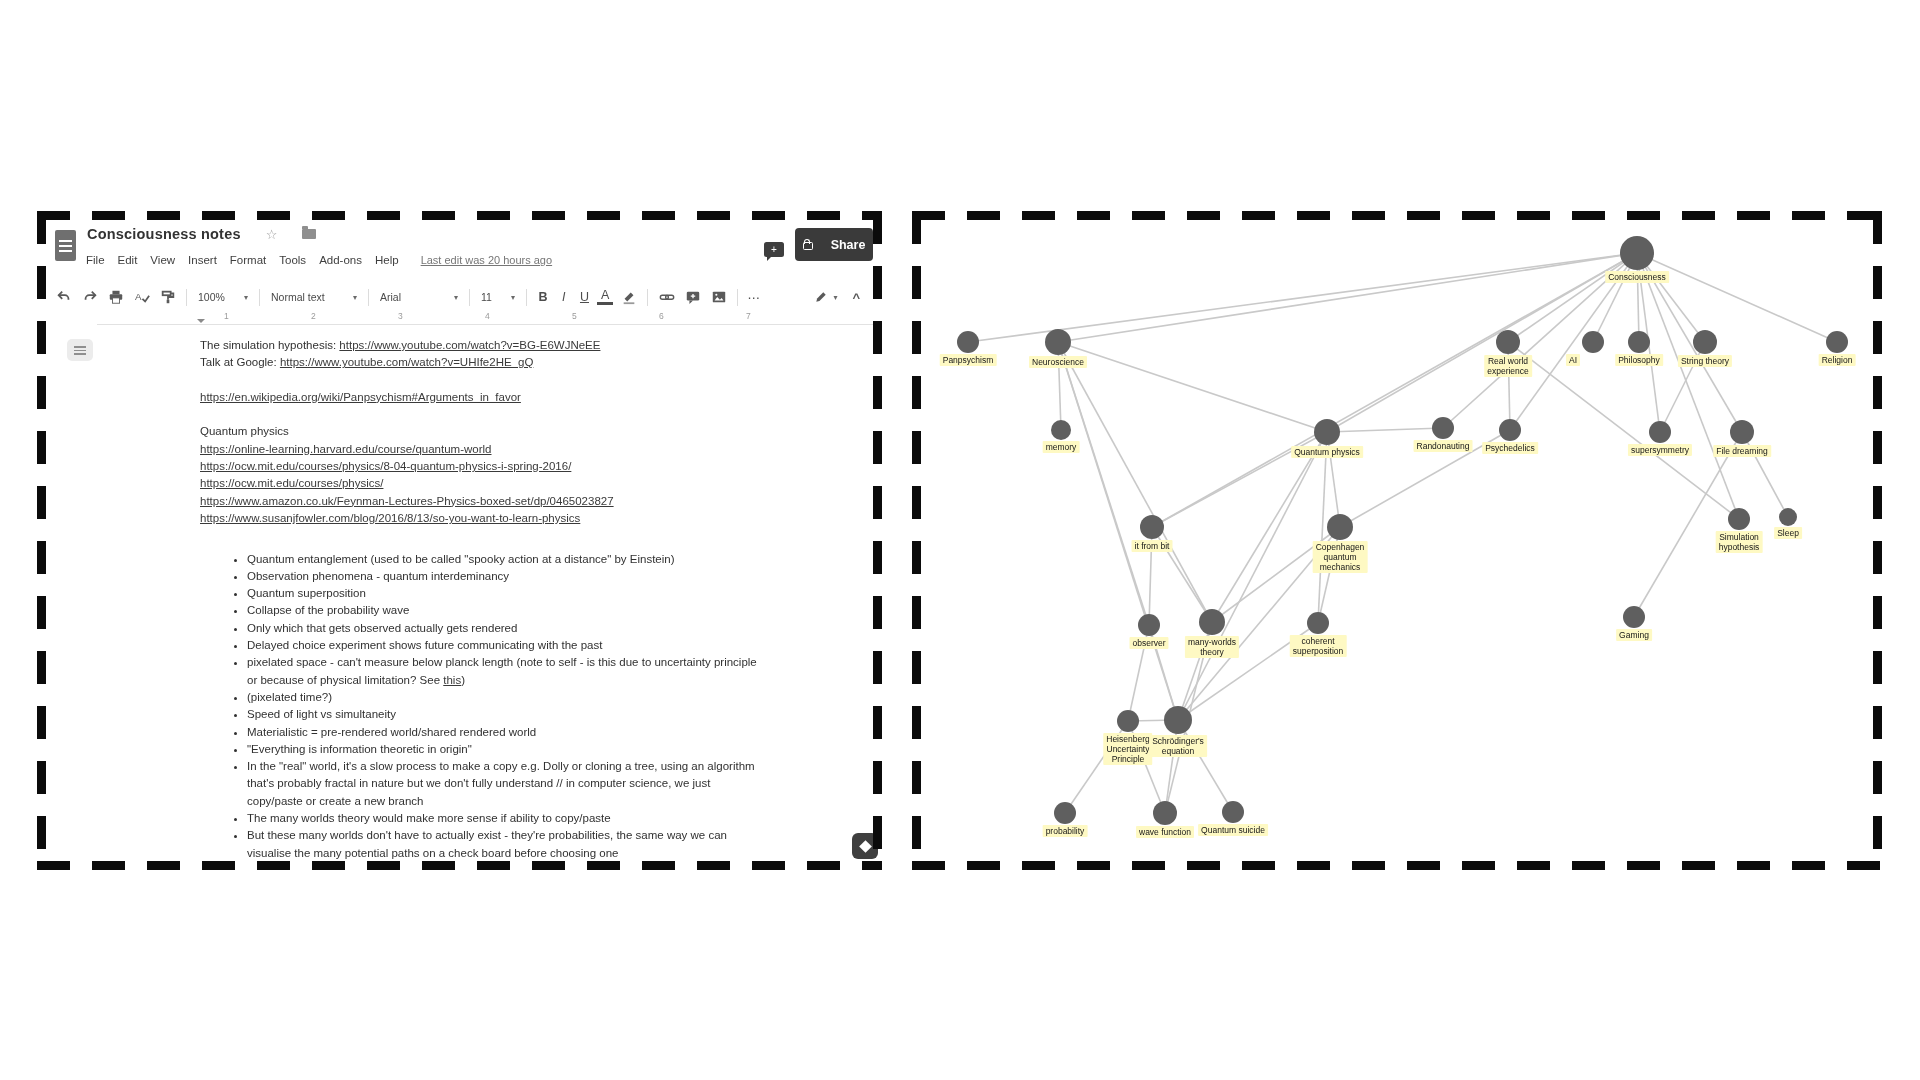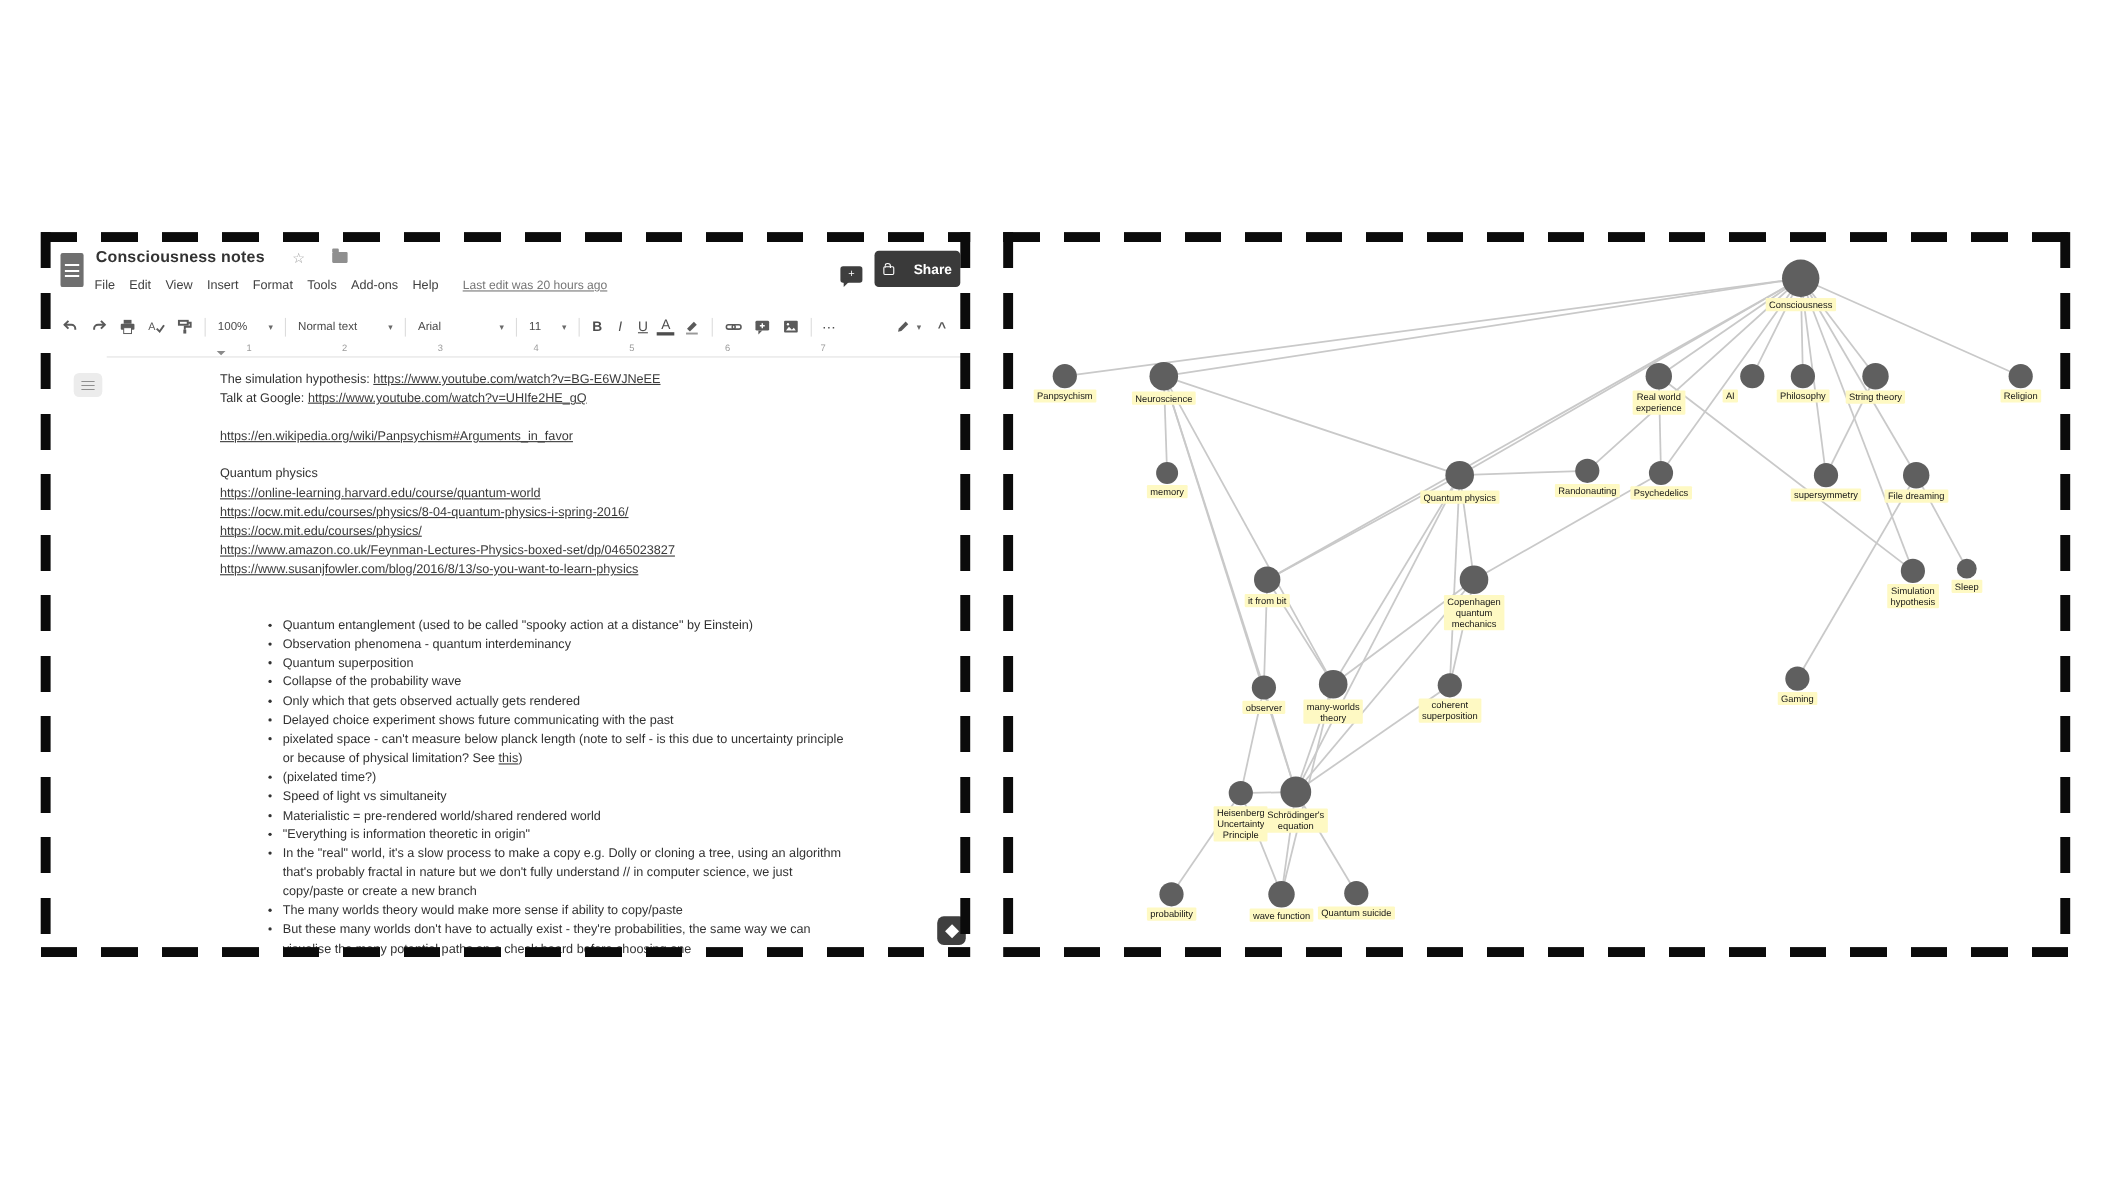--- a/index.html
+++ b/index.html
@@ -44,21 +44,21 @@
   .ruler{position:absolute;left:60px;top:99px;width:782px;height:14px;border-bottom:1px solid #e2e2e2}
   .ruler-num{position:absolute;top:1px;font-size:8.5px;color:#9b9b9b}
   .ruler-marker{position:absolute;top:9px;width:0;height:0;border:4px solid transparent;border-top-color:#8a8a8a}
   .outline-btn{position:absolute;left:30px;top:128px;width:26px;height:22px;background:#ececec;border-radius:5px;
       display:flex;align-items:center;justify-content:center}
   .outline-glyph{width:12px;height:9px;background:repeating-linear-gradient(#8f8f8f 0 1.6px,transparent 1.6px 3.6px)}
   .doc-body{position:absolute;left:163px;top:126px;width:610px;font-size:11.5px;line-height:17.3px;color:#313131}
   .doc-body p{margin:0}
   .blank{height:17.3px}
   .doc-body a{color:#3a3a3a;text-decoration:underline;cursor:pointer}
-  .doc-body ul{margin:16px;padding-left:41px}
+  .doc-body ul{margin:6px;padding-left:41px}
   .doc-body li{max-width:512px}
   .explore-btn{position:absolute;left:815px;top:622px;width:26px;height:26px;background:#3f3f3f;border-radius:6px;
       display:flex;align-items:center;justify-content:center}
   .explore-glyph{width:9px;height:9px;background:#fff;transform:rotate(45deg)}
 
   
   .graph-canvas{position:absolute;inset:0}
   .graph-canvas svg{position:absolute;left:0;top:0}
   .graph-label{position:absolute;transform:translateX(-50%);background:#fef9c3;color:#161616;
       font-size:8.5px;line-height:1.18;padding:1px 3px;border-radius:1px;text-align:center;white-space:pre-line}

